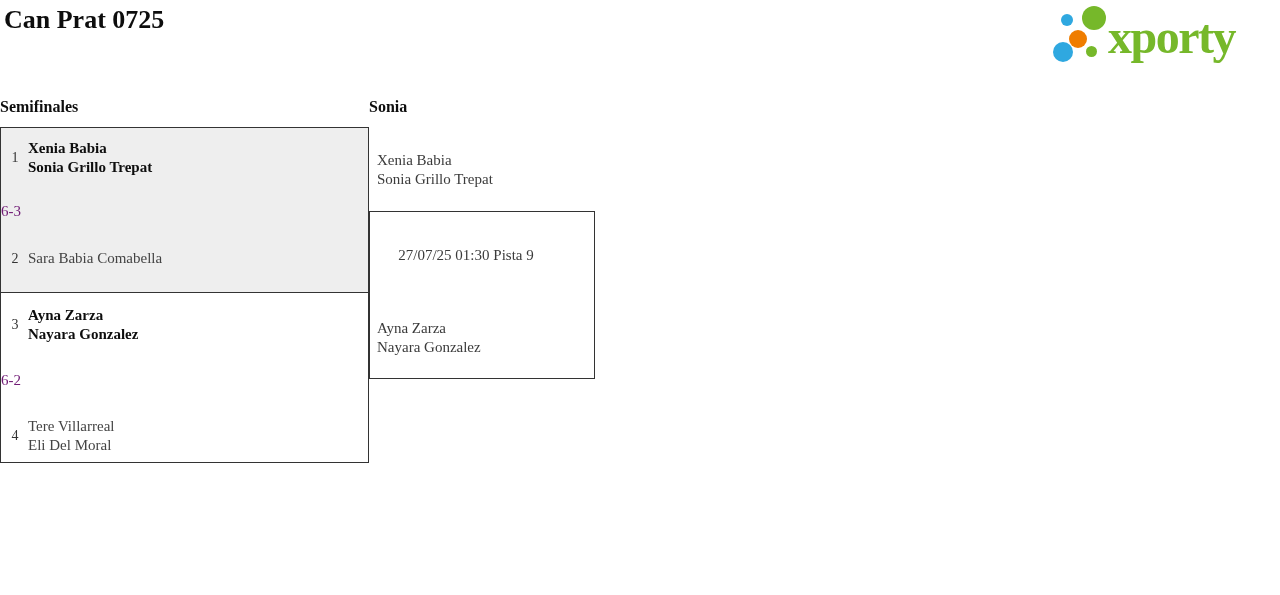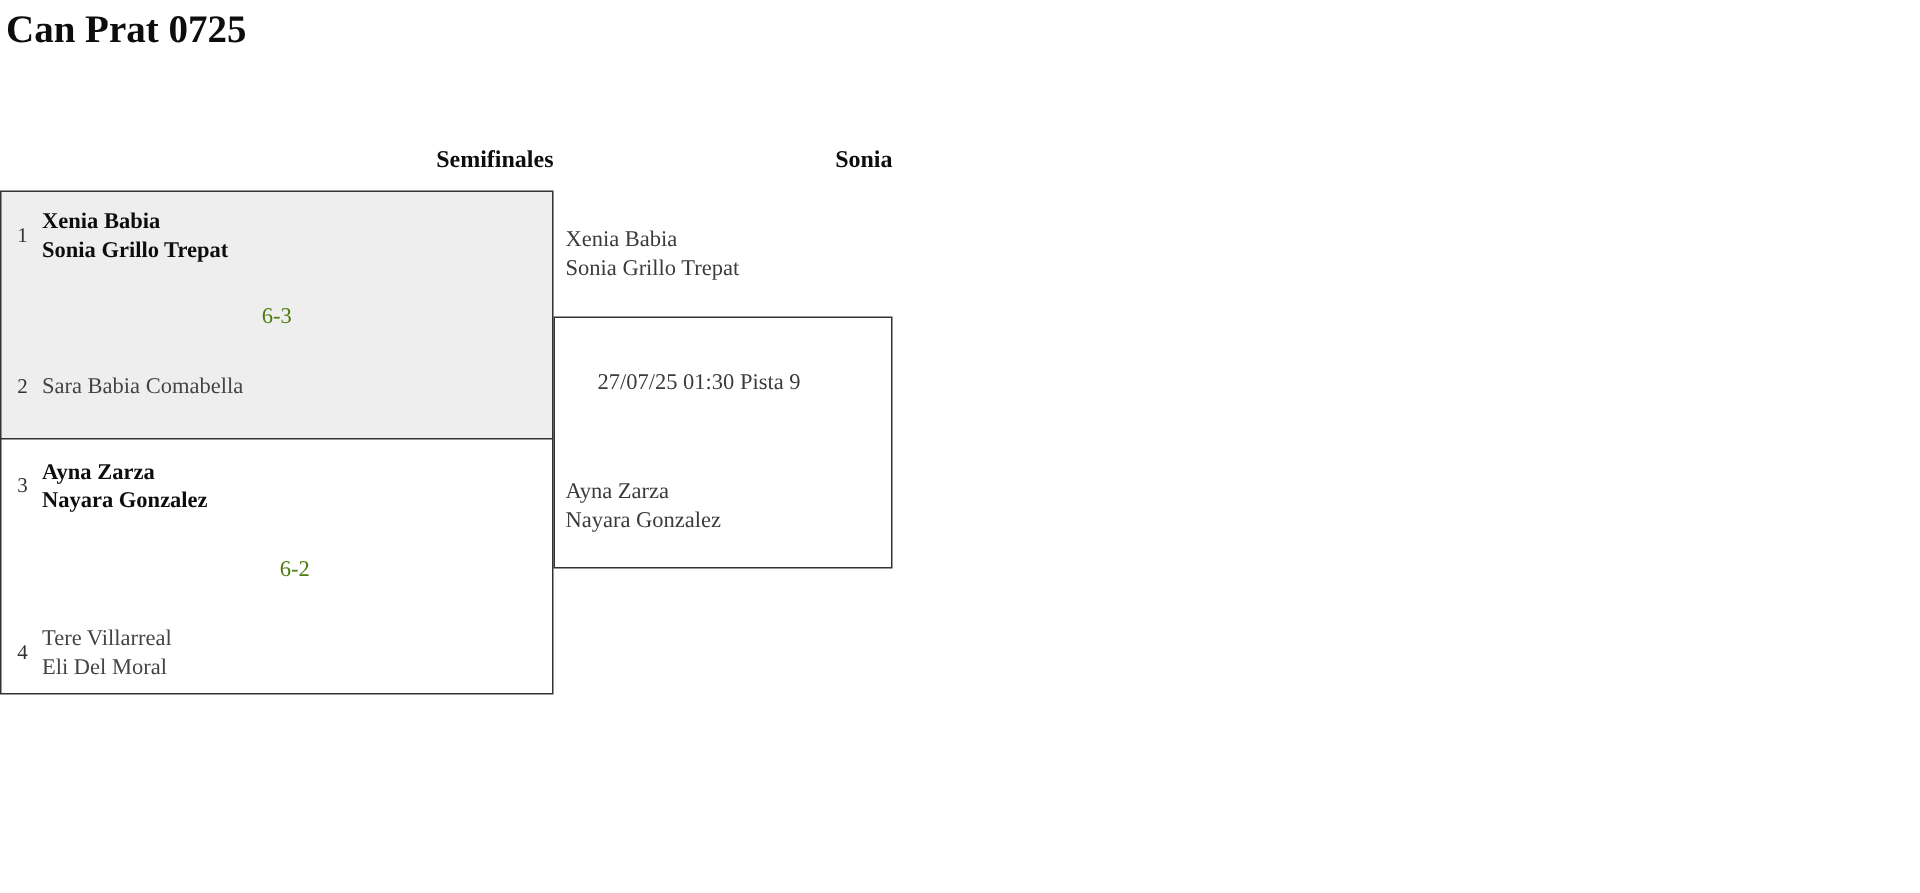--- a/index.html
+++ b/index.html
@@ -30,64 +30,72 @@
   .dot.orange-mid{left:19px;top:30px;width:18px;height:18px;background:var(--brand_orange);}
   .dot.green-small{left:36px;top:46px;width:11px;height:11px;background:var(--brand_green);}
   .dot.blue-big{left:3px;top:42px;width:20px;height:20px;background:var(--brand_blue);}
   .wordmark{
     position:absolute;left:58px;top:13px;font-size:48px;line-height:48px;
     font-weight:bold;letter-spacing:-1.5px;color:var(--brand_green);
   }
   
   .col-header{
     position:absolute;top:98px;font-size:16px;font-weight:bold;
-    text-align:right;color:#0d0d0d;
+    text-align:left;color:#0d0d0d;
   }
   .col-header.semis{left:0;width:369px;}
   .col-header.final{left:369px;width:226px;}
   
   .box{position:absolute;border:1px solid var(--box_border);box-sizing:border-box;}
   .sf1{left:0;top:127px;width:369px;height:166px;background:var(--box_fill);}
   .sf2{left:0;top:292px;width:369px;height:171px;background:#ffffff;}
   .final-box{left:369px;top:211px;width:226px;height:168px;background:transparent;}
   
   .team{position:absolute;left:7px;display:flex;align-items:center;}
   .seed{flex:none;width:14px;margin-right:6px;font-size:14px;color:#333;text-align:center;}
   .names{font-size:15px;line-height:19px;}
   .names.winner{font-weight:bold;color:#0d0d0d;}
   .names.loser{color:var(--text_loser);}
   .sf1 .team.top{top:11px;}
   .sf1 .score{top:75px;}
   .sf1 .team.bottom{top:121px;}
   .sf2 .team.top{top:13px;}
-  .sf2 .score{top:79px;padding-left:12px;}
+  .sf2 .score{top:79px;}
   .sf2 .team.bottom{top:124px;}
   .score{
-    position:absolute;left:0;width:100%;text-align:center;
-    font-size:15px;color:#4d7c0f;
+    position:absolute;left:0;width:100%;
+    font-size:15px;color:#701a75;
   }
   .final-team{
     position:absolute;font-size:15px;line-height:19px;color:var(--text_mid);
   }
   .final-team.top{left:377px;top:151px;}
   .final-team.bottom{left:377px;top:319px;}
   .final-info{
     position:absolute;left:369px;top:246px;width:194px;text-align:center;
     font-size:15px;line-height:19px;color:var(--text_mid);
   }
 </style>
 </head>
 <body>
 
 <div class="page">
 
   <div class="title">
     <div>Can Prat 0725</div>
   </div>
 
+  <div class="logo">
+    <span class="dot blue-small"></span>
+    <span class="dot green-big"></span>
+    <span class="dot orange-mid"></span>
+    <span class="dot green-small"></span>
+    <span class="dot blue-big"></span>
+    <span class="wordmark">xporty</span>
+  </div>
 
   <div class="col-header semis">Semifinales</div>
   <div class="col-header final">Sonia</div>
 
   <div class="box sf1">
     <div class="team top">
       <span class="seed">1</span>
       <div class="names winner">
         <div>Xenia Babia</div>
         <div>Sonia Grillo Trepat</div>

